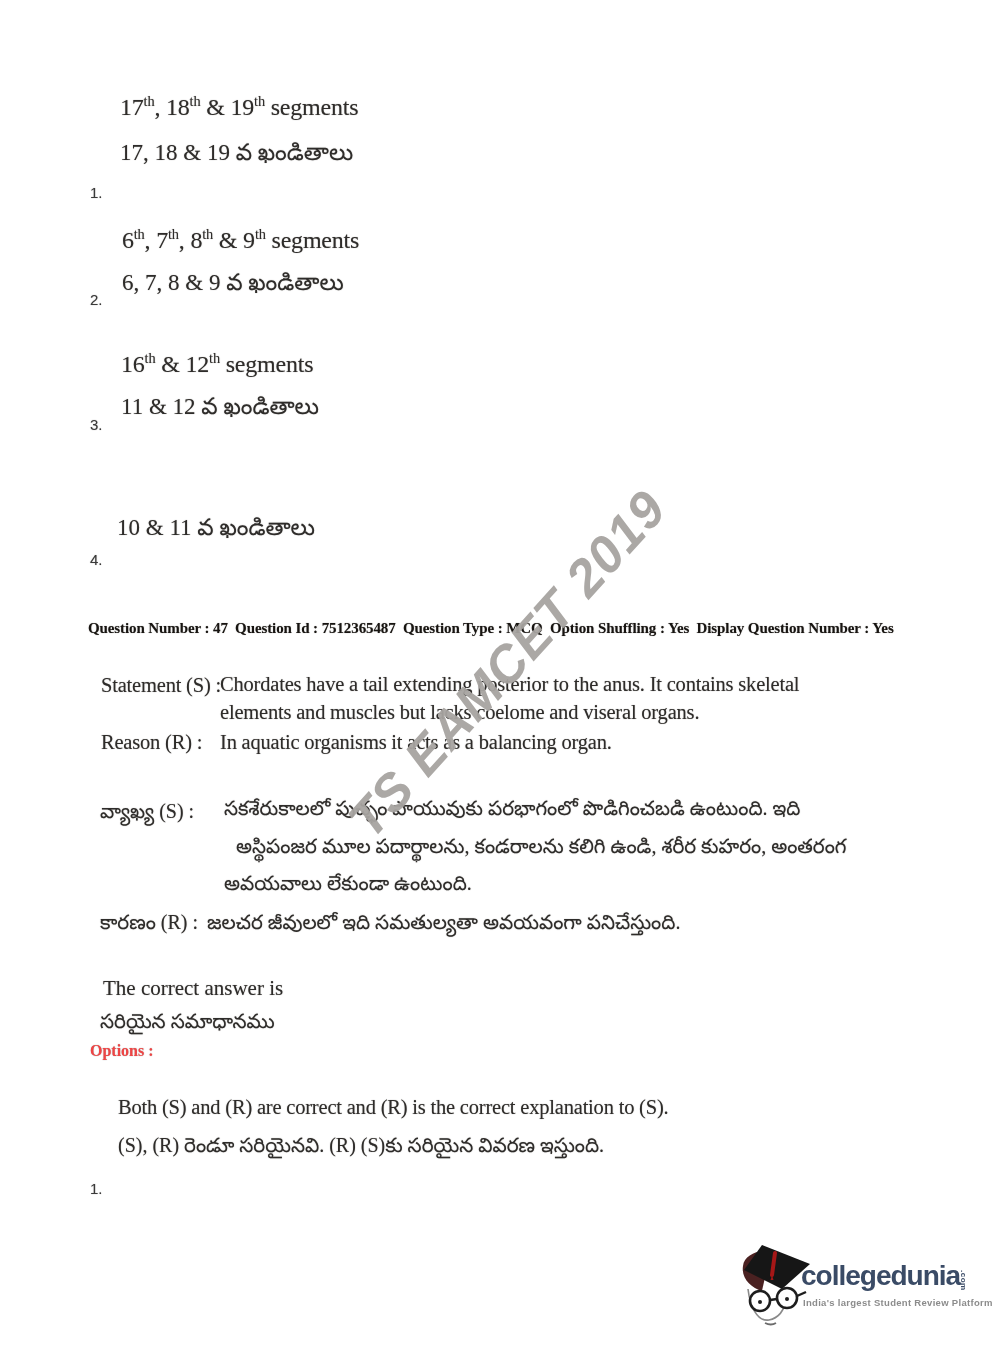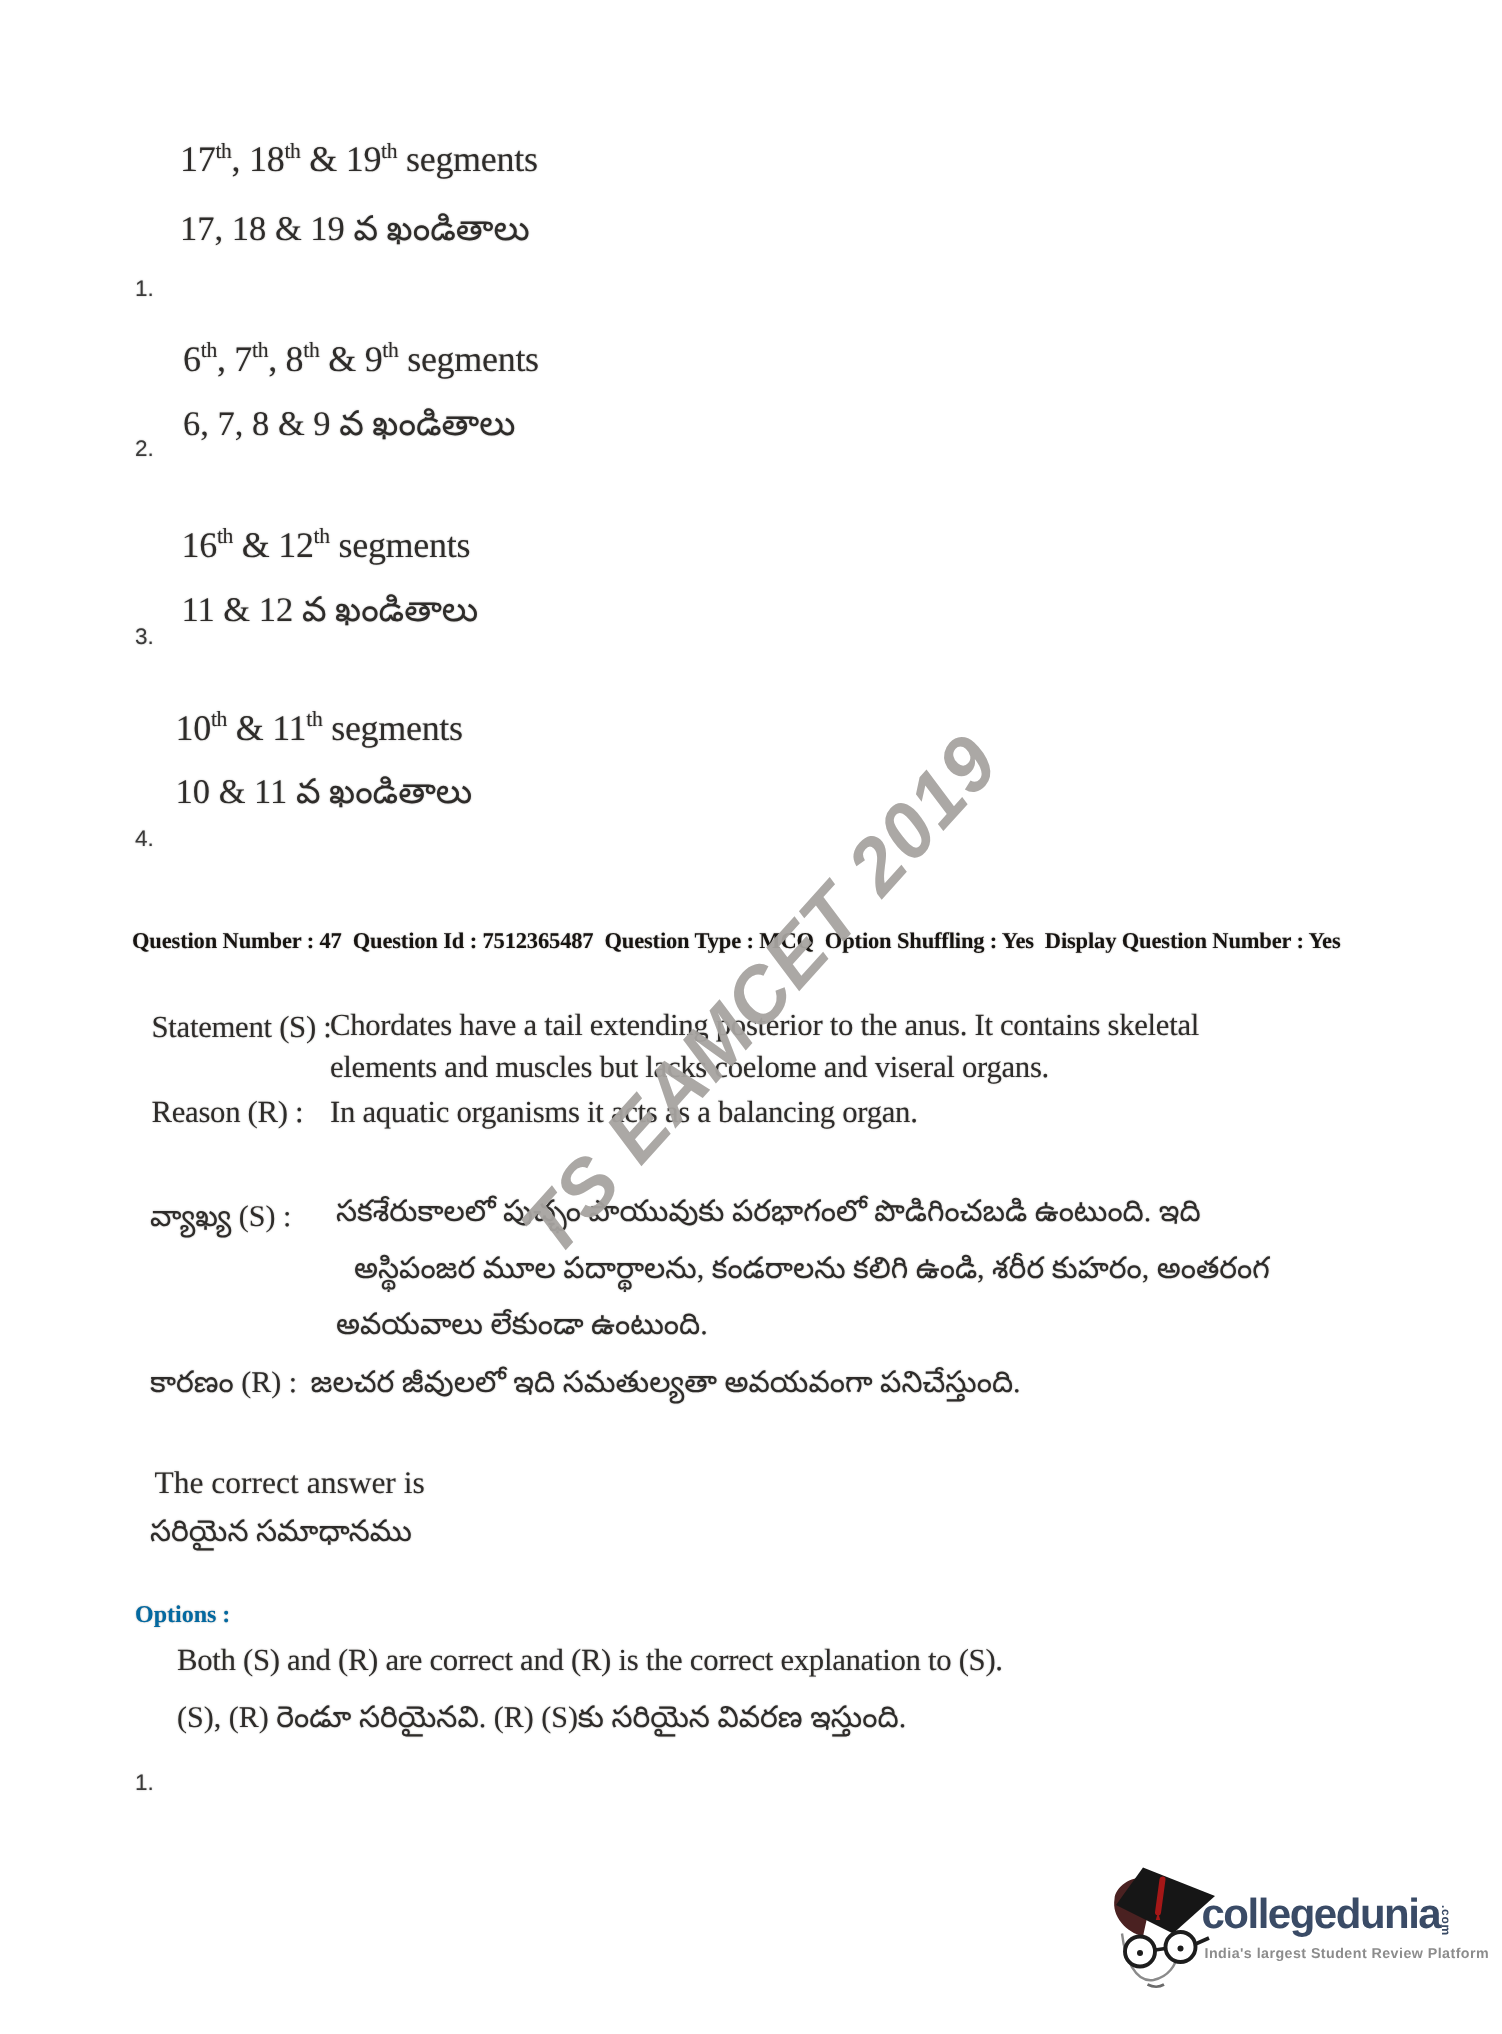--- a/index.html
+++ b/index.html
@@ -42,21 +42,21 @@
   .ste-label{left:100px;top:800px;}
   .ste-l1{left:224px;top:797px;}
   .ste-l2{left:224px;top:835px;margin-left:12px;}
   .ste-l3{left:224px;top:872px;}
   .rte-label{left:100px;top:911px;}
   .rte-txt{left:207px;top:911px;}
 
   
   .correct-en{left:103px;top:976px;font-size:21px;}
   .correct-te{left:100px;top:1010px;font-size:20px;}
-  .options-heading{left:90px;top:1068px;font-weight:bold;font-size:16px;color:#0369a1;text-align:right;}
+  .options-heading{left:90px;top:1042px;font-weight:bold;font-size:16px;color:#ef4444;text-align:right;}
   .final-en{left:118px;top:1096px;font-size:20.5px;letter-spacing:-0.2px;}
   .final-te{left:118px;top:1134px;font-size:20px;}
   .final-num{left:90px;top:1180px;}
 
   
   .watermark{
     position:absolute;left:507px;top:664px;
     transform:translate(-50%,-50%) rotate(-48deg);
     font-family:"Liberation Sans",sans-serif;
     font-weight:700;font-style:italic;
@@ -97,21 +97,20 @@
   <div class="abs scan opt-num o1n">1.</div>
 
   <div class="abs scan opt-en o2e"><span>6</span><sup>th</sup><span>, 7</span><sup>th</sup><span>, 8</span><sup>th</sup><span> &amp; 9</span><sup>th</sup><span> segments</span></div>
   <div class="abs scan opt-te o2t">6, 7, 8 &amp; 9 వ ఖండితాలు</div>
   <div class="abs scan opt-num o2n">2.</div>
 
   <div class="abs scan opt-en o3e"><span>16</span><sup>th</sup><span> &amp; 12</span><sup>th</sup><span> segments</span></div>
   <div class="abs scan opt-te o3t">11 &amp; 12 వ ఖండితాలు</div>
   <div class="abs scan opt-num o3n">3.</div>
 
-  <div class="abs scan opt-en o4e"><span>10</span><sup>th</sup><span> &amp; 11</span><sup>th</sup><span> segments</span></div>
   <div class="abs scan opt-te o4t">10 &amp; 11 వ ఖండితాలు</div>
   <div class="abs scan opt-num o4n">4.</div>
 
   <div class="abs scan meta meta1">Question Number : 47  Question Id : 7512365487  Question Type : MCQ  Option Shuffling : Yes  Display Question Number : Yes</div>
 
   <div class="abs scan body-txt stmt-label">Statement (S) :</div>
   <div class="abs scan body-txt stmt-l1">Chordates have a tail extending posterior to the anus. It contains skeletal</div>
   <div class="abs scan body-txt stmt-l2">elements and muscles but lacks coelome and viseral organs.</div>
   <div class="abs scan body-txt rsn-label">Reason (R) :</div>
   <div class="abs scan body-txt rsn-txt">In aquatic organisms it acts as a balancing organ.</div>

